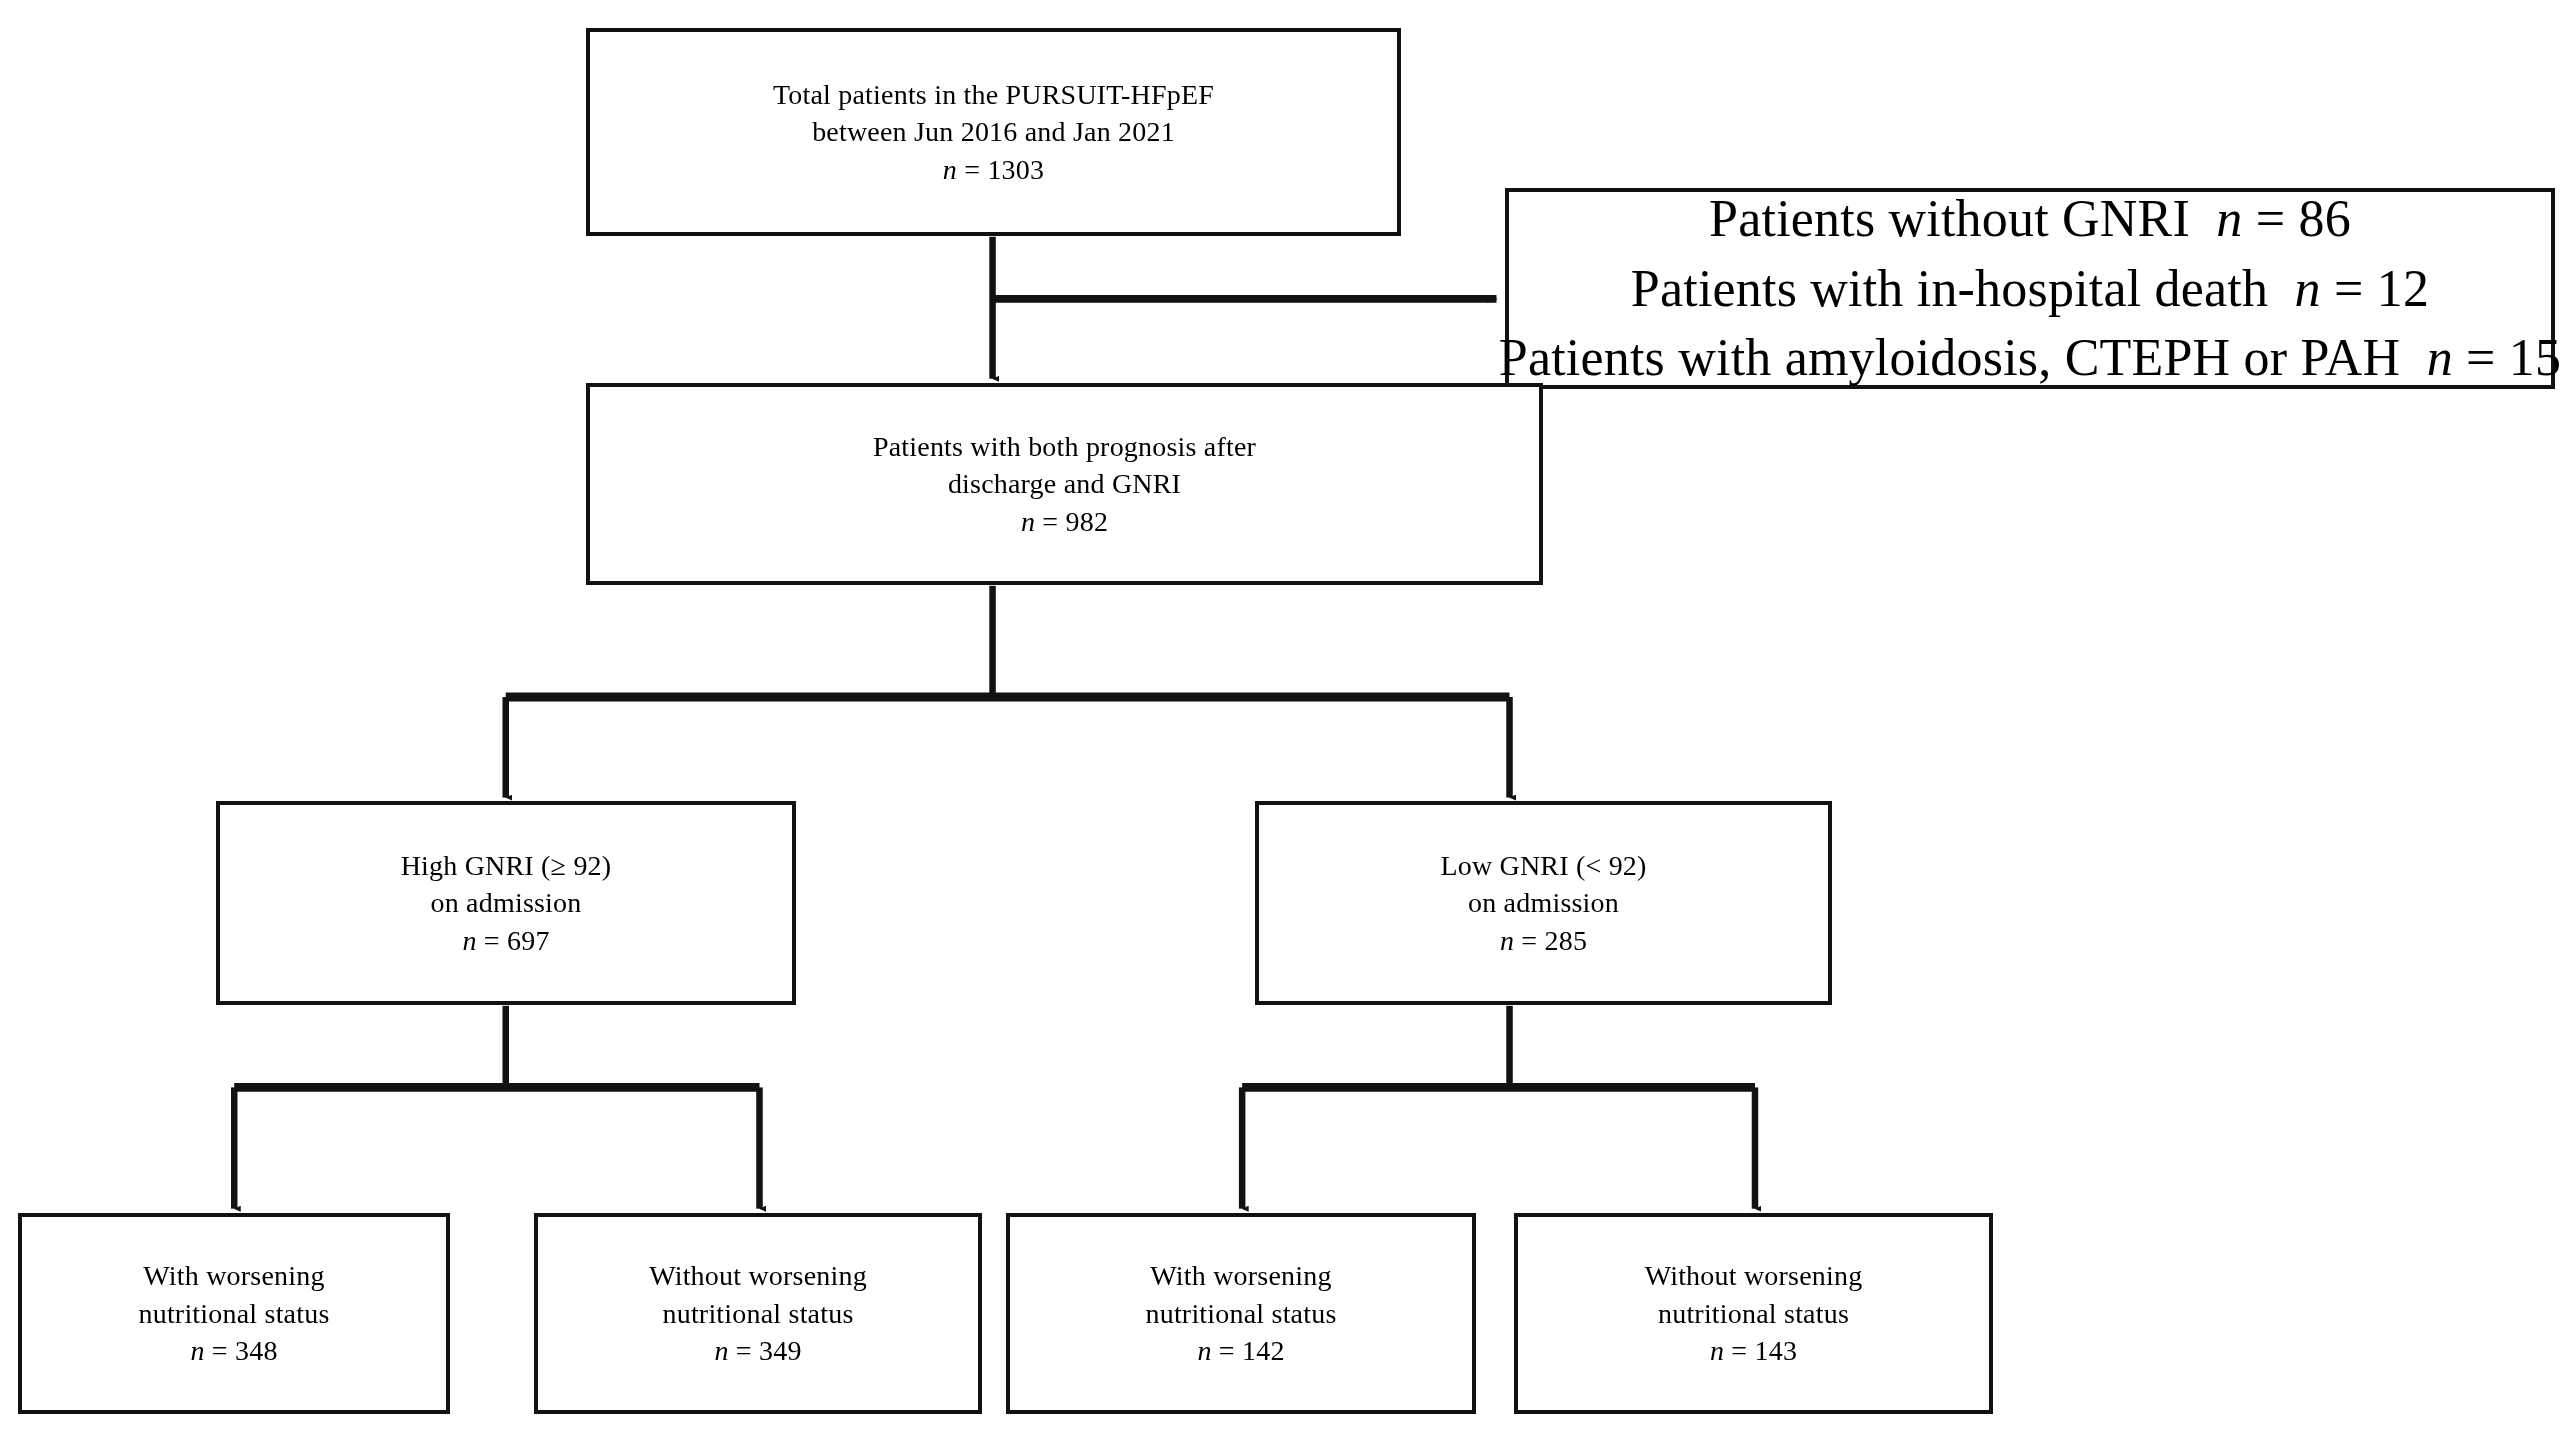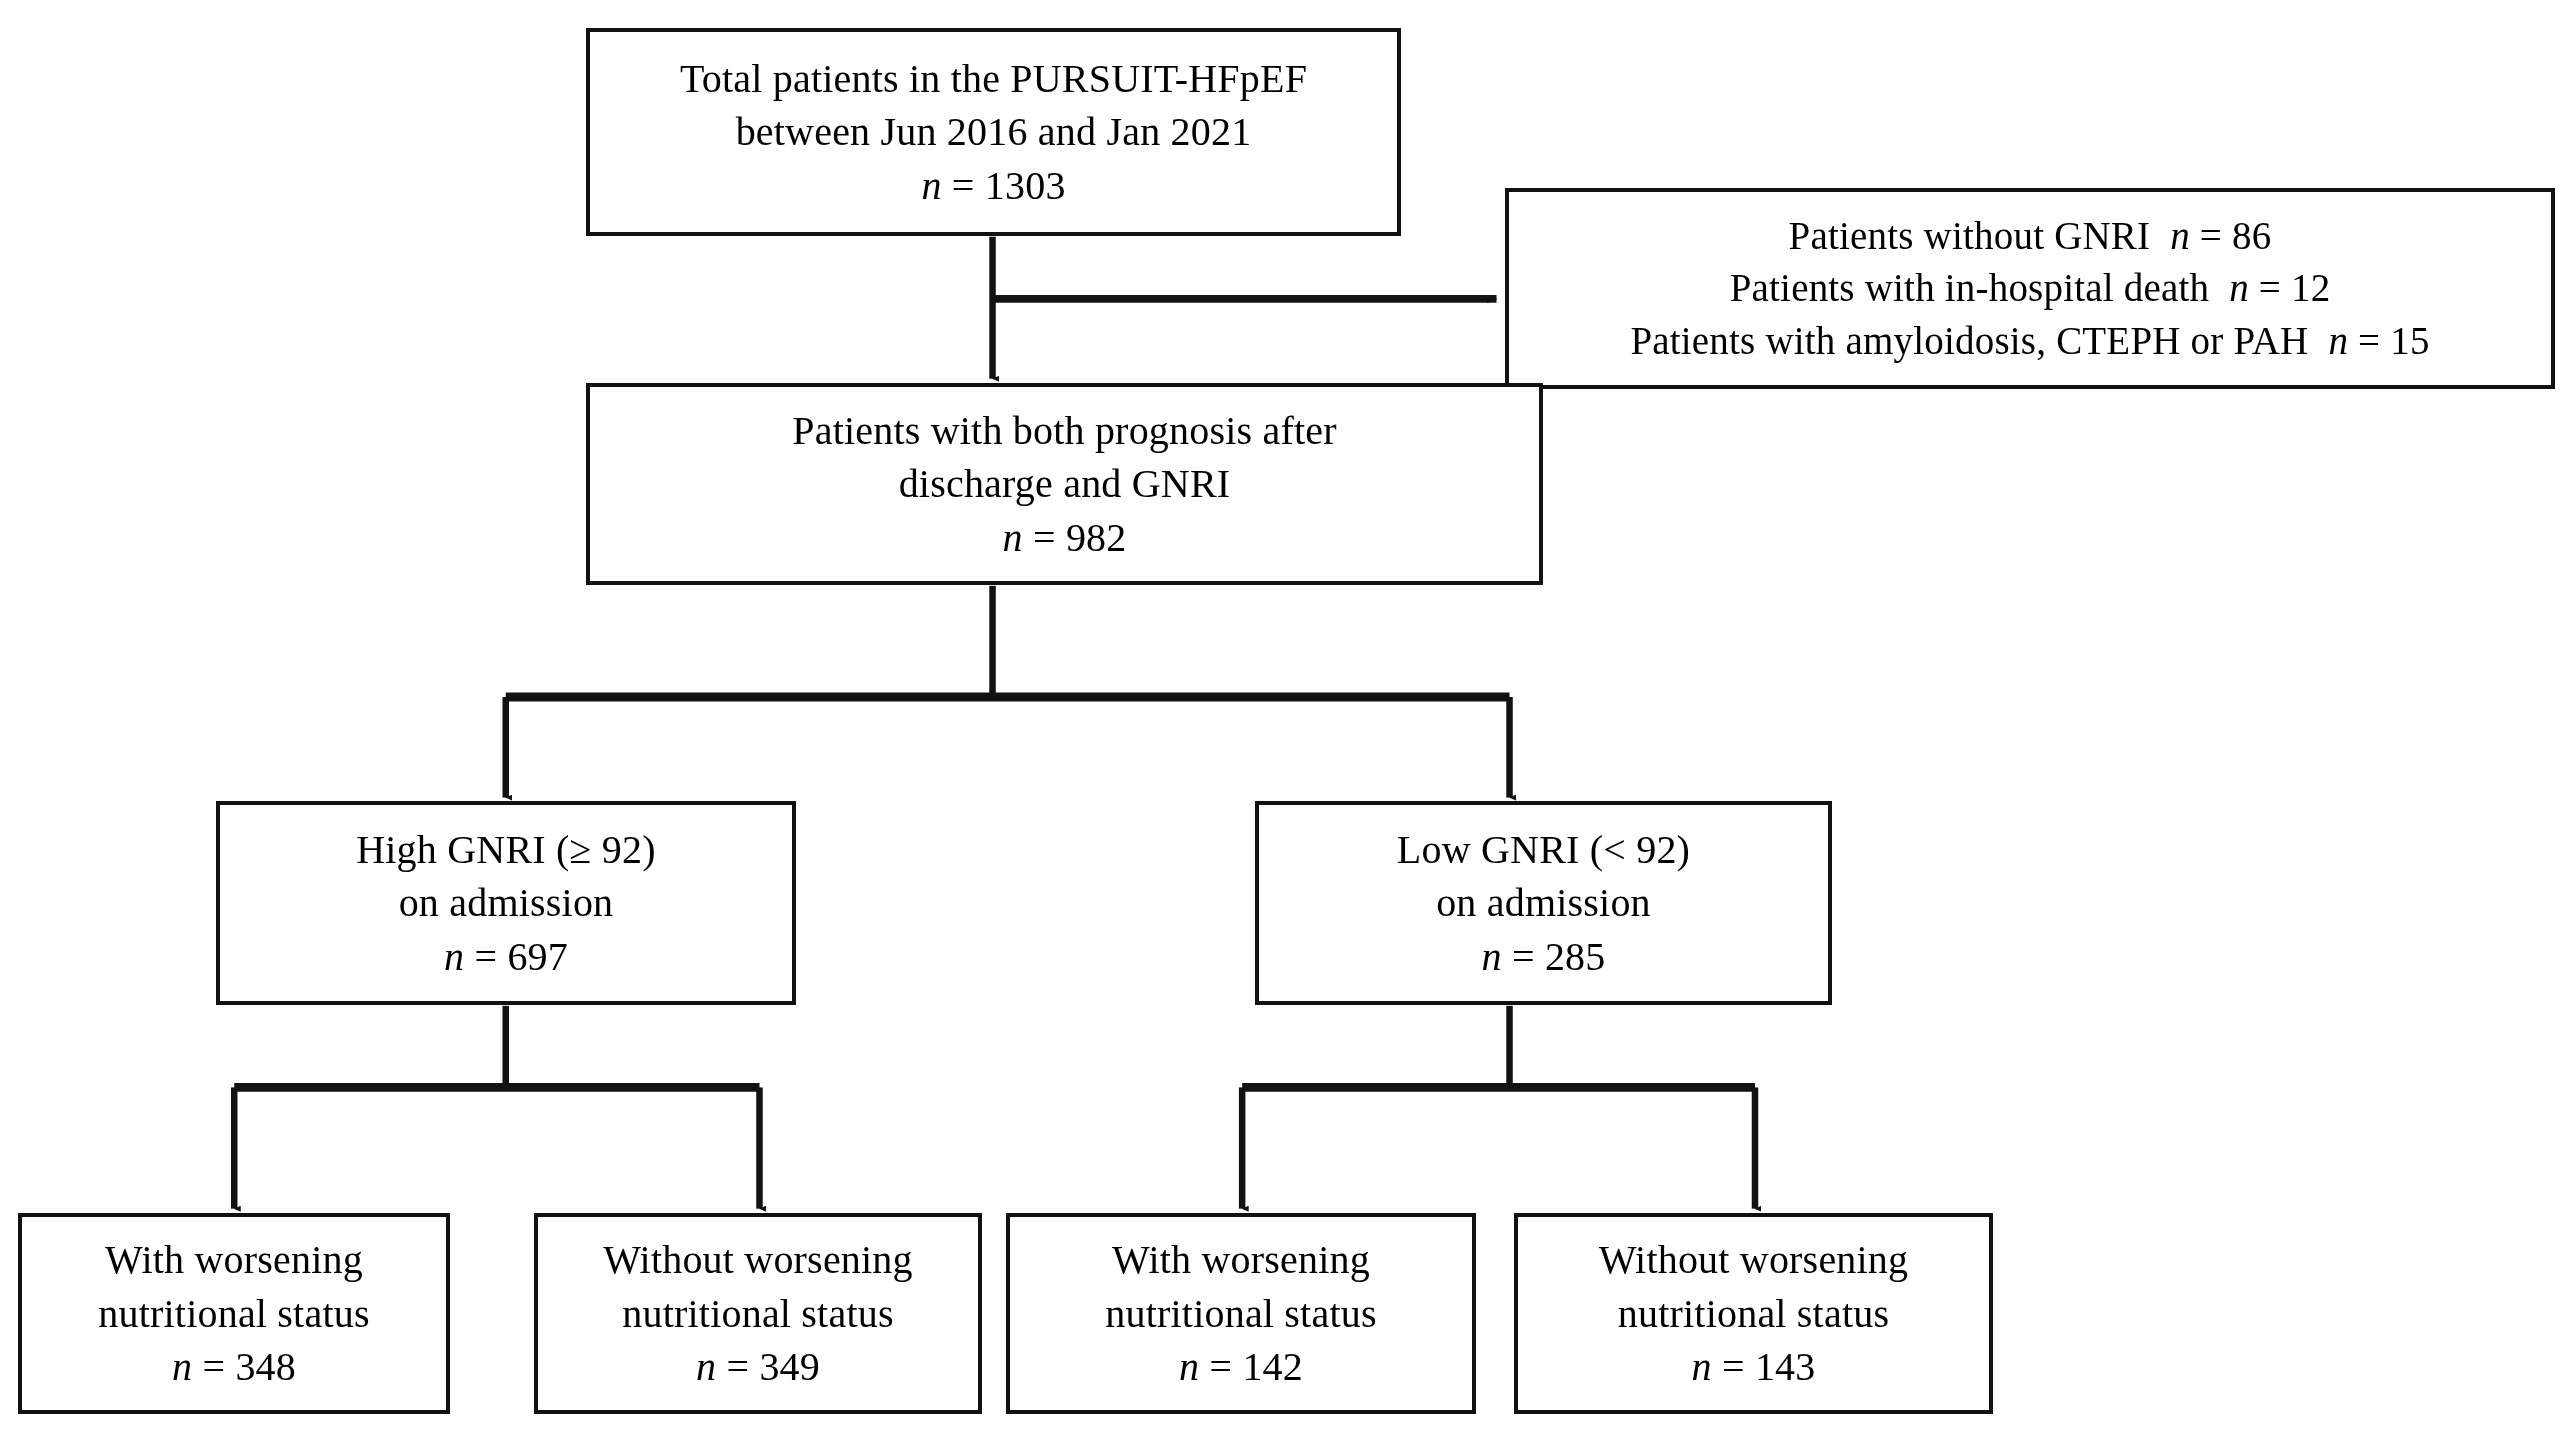--- a/index.html
+++ b/index.html
@@ -36,25 +36,25 @@
     flex-direction: column;
     align-items: center;
     justify-content: center;
     text-align: center;
     line-height: 1.34;
     z-index: 2;
   }
   .node-line {
     display: block;
     white-space: nowrap;
-    font-size: 40px;
+    font-size: 28px;
     letter-spacing: 0.2px;
   }
   .node-box.excl .node-line {
-    font-size: 39px;
+    font-size: 52px;
   }
   .n-italic {
     font-style: italic;
     font-family: "Liberation Serif", "DejaVu Serif", serif;
   }
   
   #box-total      { left: 586px;  top: 28px;   width: 815px; height: 208px; }
   #box-excluded   { left: 1505px; top: 188px;  width: 1050px; height: 201px; }
   #box-eligible   { left: 586px;  top: 383px;  width: 957px; height: 202px; }
   #box-high-gnri  { left: 216px;  top: 801px; width: 580px;  height: 204px; }

